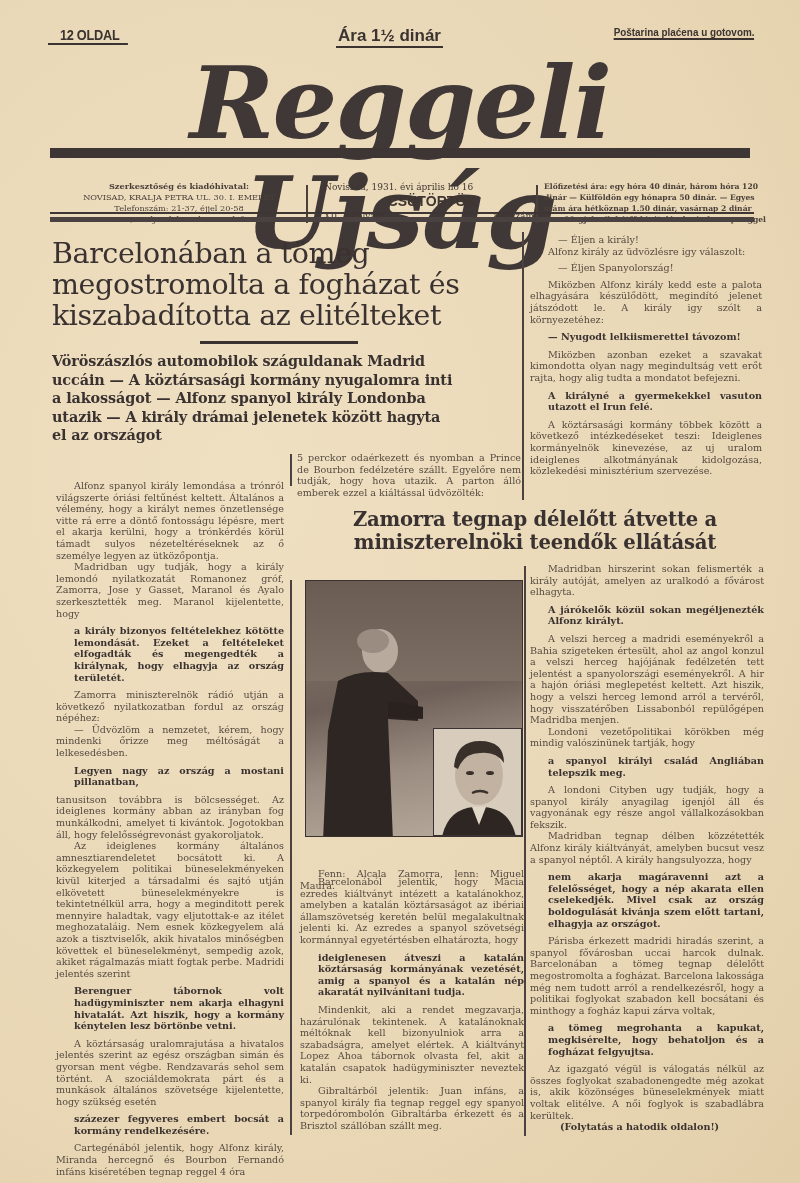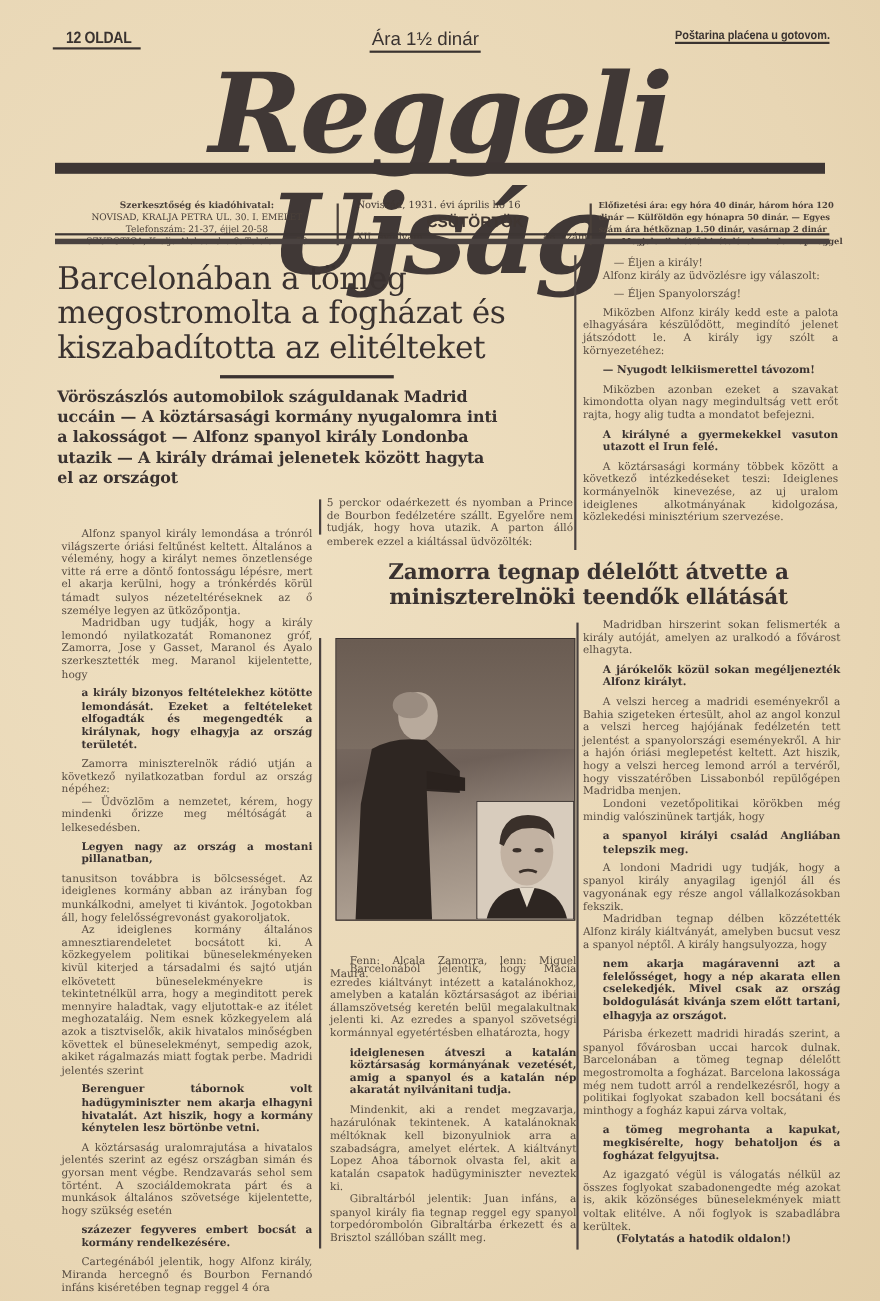--- a/index.html
+++ b/index.html
@@ -9,21 +9,21 @@
     background-image: radial-gradient(ellipse at 30% 40%, #efe0c2 0%, #e8d6b4 70%, #e2cea9 100%);
     color: #3a302a;
     font-family: "DejaVu Serif", serif;
     position: relative;
   }
   .page { position: absolute; left: 0; top: 0; width: 800px; height: 1183px; }
 
   
   .topline { position: absolute; top: 26px; left: 48px; right: 46px; height: 24px; }
   .pages-label { position: absolute; left: 0; top: 0; font-family: "Liberation Sans", sans-serif; font-weight: bold; font-size: 15px; color: #3a3330; border-bottom: 2px solid #3a3330; padding: 0 10px 0 14px; letter-spacing: -0.3px; transform: scaleX(0.85); transform-origin: left; }
-  .price-label { position: absolute; left: 288px; top: 0; font-family: "Liberation Sans", sans-serif; font-weight: normal; font-size: 17px; color: #3a3330; border-bottom: 2px solid #3a3330; padding: 0 2px; }
+  .price-label { position: absolute; left: 288px; top: 0; font-family: "Liberation Sans", sans-serif; font-weight: bold; font-size: 17px; color: #3a3330; border-bottom: 2px solid #3a3330; padding: 0 2px; }
   .postage-label { position: absolute; right: 0; top: 0; font-family: "Liberation Sans", sans-serif; font-weight: bold; font-size: 11px; color: #3a3330; border-bottom: 2px solid #3a3330; transform: scaleX(0.9); transform-origin: right; }
 
   .logo { position: absolute; top: 48px; left: 50px; width: 700px; height: 110px; }
   .logo-text { position: absolute; left: 0; top: 0; width: 100%; text-align: center; font-family: "DejaVu Serif", serif; font-style: italic; font-weight: bold; font-size: 100px; letter-spacing: -2px; color: #403836; line-height: 110px; transform: scaleX(1.02); }
   .logo-bar { position: absolute; left: 0; right: 0; top: 100px; height: 10px; background: #3e3634; }
 
   
   .info-row { position: absolute; top: 163px; left: 60px; right: 46px; height: 50px; margin-top: 16px; }
   .info-left { position: absolute; left: 0; top: 2px; width: 238px; text-align: center; font-size: 8.2px; line-height: 11px; color: #4a403a; }
   .vdiv { position: absolute; top: 6px; width: 1.5px; height: 38px; background: #4a403a; }
@@ -200,21 +200,21 @@
     <p>Mindenkit, aki a rendet megzavarja, hazárulónak tekintenek. A katalánoknak méltóknak kell bizonyulniok arra a szabadságra, amelyet elértek. A kiáltványt Lopez Ahoa tábornok olvasta fel, akit a katalán csapatok hadügyminiszter neveztek ki.</p>
     <p>Gibraltárból jelentik: Juan infáns, a spanyol király fia tegnap reggel egy spanyol torpedórombolón Gibraltárba érkezett és a Brisztol szállóban szállt meg.</p>
   </div>
 
   <div class="col col3b">
     <p>Madridban hirszerint sokan felismerték a király autóját, amelyen az uralkodó a fővárost elhagyta.</p>
     <p class="bold">A járókelők közül sokan megéljenezték Alfonz királyt.</p>
     <p>A velszi herceg a madridi eseményekről a Bahia szigeteken értesült, ahol az angol konzul a velszi herceg hajójának fedélzetén tett jelentést a spanyolországi eseményekről. A hir a hajón óriási meglepetést keltett. Azt hiszik, hogy a velszi herceg lemond arról a tervéről, hogy visszatérőben Lissabonból repülőgépen Madridba menjen.</p>
     <p>Londoni vezetőpolitikai körökben még mindig valószinünek tartják, hogy</p>
     <p class="bold">a spanyol királyi család Angliában telepszik meg.</p>
-    <p>A londoni Madridi ugy tudják, hogy a spanyol király anyagilag igenjól áll és vagyonának egy része angol vállalkozásokban fekszik.</p>
+    <p>A londoni Cityben ugy tudják, hogy a spanyol király anyagilag igenjól áll és vagyonának egy része angol vállalkozásokban fekszik.</p>
     <p>Madridban tegnap délben közzétették Alfonz király kiáltványát, amelyben bucsut vesz a spanyol néptől. A király hangsulyozza, hogy</p>
     <p class="bold">nem akarja magáravenni azt a felelősséget, hogy a nép akarata ellen cselekedjék. Mivel csak az ország boldogulását kivánja szem előtt tartani, elhagyja az országot.</p>
     <p>Párisba érkezett madridi hiradás szerint, a spanyol fővárosban uccai harcok dulnak. Barcelonában a tömeg tegnap délelőtt megostromolta a fogházat. Barcelona lakossága még nem tudott arról a rendelkezésről, hogy a politikai foglyokat szabadon kell bocsátani és minthogy a fogház kapui zárva voltak,</p>
     <p class="bold">a tömeg megrohanta a kapukat, megkisérelte, hogy behatoljon és a fogházat felgyujtsa.</p>
     <p>Az igazgató végül is válogatás nélkül az összes foglyokat szabadonengedte még azokat is, akik közönséges büneselekmények miatt voltak elitélve. A női foglyok is szabadlábra kerültek.</p>
     <p style="font-weight:bold; color:#3a3230; text-indent:0; padding-left:30px;">(Folytatás a hatodik oldalon!)</p>
   </div>
 
 </div>
 

